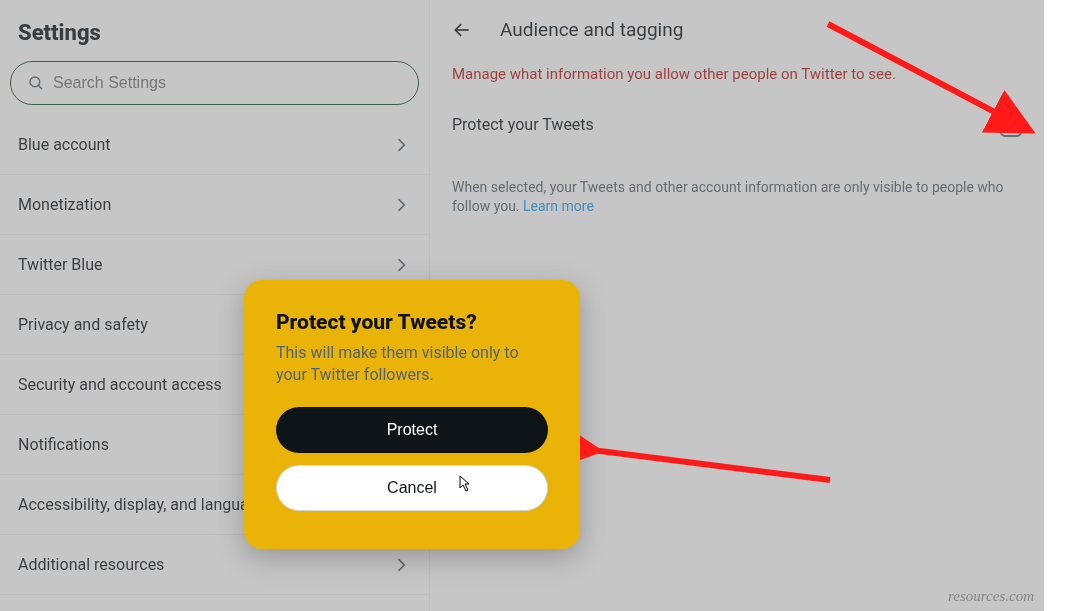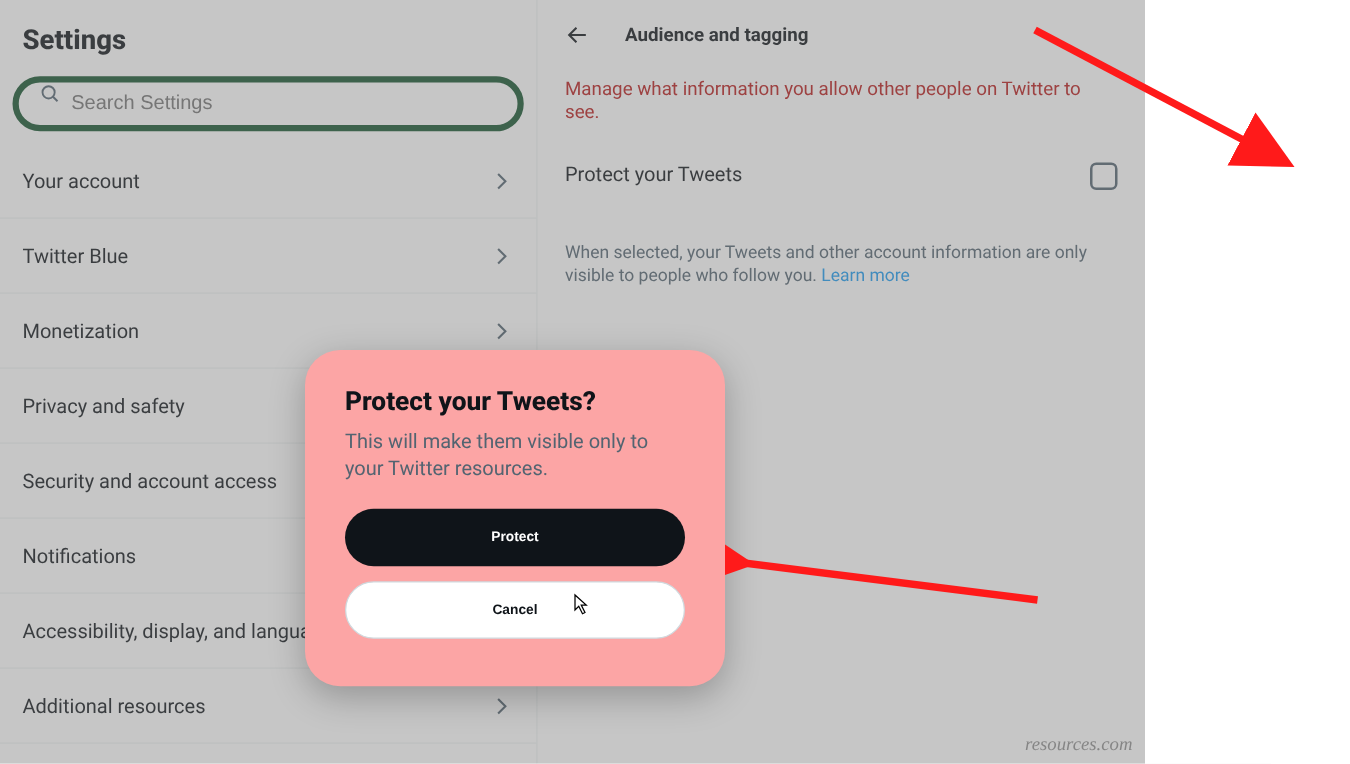--- a/index.html
+++ b/index.html
@@ -1,45 +1,45 @@
 <!DOCTYPE html>
 <html><head>
 <meta charset="utf-8">
 <style>
   * { box-sizing: border-box; margin: 0; padding: 0; }
   html, body { width: 1080px; height: 611px; overflow: hidden; font-family: -apple-system, BlinkMacSystemFont, "Segoe UI", Roboto, Helvetica, Arial, sans-serif; color: #0f1419; background: #fff; }
-  .app { display: flex; width: 916px; height: 611px; position: relative; }
+  .app { display: flex; width: 1044px; height: 611px; position: relative; }
   .sidebar { width: 430px; border-right: 1px solid #eff3f4; padding-top: 10px; }
   .sidebar h1 { font-size: 22px; font-weight: 800; padding: 10px 18px 16px 18px; }
   .search-wrap { padding: 0 10px 10px 10px; }
-  .search { display: flex; gap: 8px; height: 44px; border: 5px solid #14532d; border-radius: 9999px; padding: 0 16px; color: #536471; }
+  .search { display: flex; align-items: center; gap: 8px; height: 44px; border: 1px solid #14532d; border-radius: 9999px; padding: 0 16px; color: #536471; }
   .search svg { width: 18px; height: 18px; stroke: #536471; }
   .search input { border: none; outline: none; font-size: 16px; color: #536471; background: transparent; flex: 1; }
   .nav-item { display: flex; align-items: center; justify-content: space-between; padding: 0 18px; height: 60px; border-bottom: 1px solid #eff3f4; font-size: 16px; color: #0f1419; cursor: pointer; }
   .nav-item:first-of-type { border-top: 1px solid #eff3f4; }
   .chev { width: 20px; height: 20px; color: #536471; }
   .main { flex: 1; padding: 10px 0 0 0; }
   .main-header { display: flex; align-items: center; gap: 28px; padding: 8px 22px 18px 22px; }
   .back { width: 20px; height: 20px; color: #0f1419; cursor: pointer; }
-  .main-header h2 { font-size: 15px; font-weight: 700; }
+  .main-header h2 { font-size: 19px; font-weight: 400; }
   .subtext { color: #b91c1c; font-size: 15px; padding: 6px 22px 22px 22px; }
   .setting-row { padding: 10px 38px 14px 22px; position: relative; }
   .setting-title { font-size: 16px; font-weight: 400; color: #0f1419; margin-bottom: 4px; }
   .setting-desc { font-size: 14px; color: #536471; line-height: 1.35; margin-top: 44px; }
   .setting-desc a { color: #1d9bf0; text-decoration: none; }
   .checkbox { position: absolute; right: 22px; top: 10px; width: 22px; height: 22px; border: 2px solid #536471; border-radius: 5px; cursor: pointer; }
   .setting-row.link { display: flex; align-items: center; justify-content: space-between; cursor: pointer; padding: 16px 22px; }
   .setting-row.link .setting-sub { font-size: 14px; color: #536471; margin-top: 2px; }
   
   .dim { position: absolute; inset: 0; background: rgba(120,120,120,0.42); pointer-events: none; }
   
-  .dialog { position: absolute; left: 244px; top: 280px; width: 336px; background: #fca5a5; border-radius: 28px; padding: 30px 32px 26px 32px; box-shadow: 0 8px 28px rgba(0,0,0,0.25); z-index: 10; }
+  .dialog { position: absolute; left: 244px; top: 280px; width: 336px; background: #eab308; border-radius: 18px; padding: 30px 32px 26px 32px; box-shadow: 0 8px 28px rgba(0,0,0,0.25); z-index: 10; }
   .dialog h3 { font-size: 21px; font-weight: 800; margin-bottom: 8px; }
   .dialog p { font-size: 16px; color: #536471; line-height: 1.35; margin-bottom: 22px; }
-  .btn { display: block; width: 100%; height: 46px; border-radius: 9999px; font-size: 11px; font-weight: 700; cursor: pointer; margin-bottom: 12px; }
+  .btn { display: block; width: 100%; height: 46px; border-radius: 9999px; font-size: 16px; font-weight: 400; cursor: pointer; margin-bottom: 12px; }
   .btn-primary { background: #0f1419; color: #fff; border: none; }
   .btn-secondary { background: #fff; color: #0f1419; border: 1px solid #cfd9de; }
   
   .arrow { position: absolute; z-index: 20; pointer-events: none; }
   .watermark { position: absolute; right: 10px; bottom: 6px; font-family: Georgia, 'Times New Roman', serif; font-style: italic; font-size: 15px; color: rgba(80,80,80,0.55); z-index: 5; }
   .cursor { position: absolute; z-index: 30; pointer-events: none; }
 </style>
 </head>
 <body>
 
@@ -50,33 +50,33 @@
     <div class="search-wrap">
       <div class="search">
         <svg viewBox="0 0 24 24" fill="none" stroke="currentColor" stroke-width="2">
             <circle cx="10.5" cy="10.5" r="6.5"></circle>
             <line x1="20" y1="20" x2="15.2" y2="15.2"></line>
           </svg>
         <input placeholder="Search Settings" style="">
       </div>
     </div>
     <div class="nav-item">
-      <span>Your account</span>
+      <span>Blue account</span>
+      <svg class="chev" viewBox="0 0 24 24" fill="none" stroke="currentColor" stroke-width="2">
+          <polyline points="9 5 16 12 9 19"></polyline>
+        </svg>
+    </div>
+    <div class="nav-item">
+      <span>Monetization</span>
       <svg class="chev" viewBox="0 0 24 24" fill="none" stroke="currentColor" stroke-width="2">
           <polyline points="9 5 16 12 9 19"></polyline>
         </svg>
     </div>
     <div class="nav-item">
       <span>Twitter Blue</span>
-      <svg class="chev" viewBox="0 0 24 24" fill="none" stroke="currentColor" stroke-width="2">
-          <polyline points="9 5 16 12 9 19"></polyline>
-        </svg>
-    </div>
-    <div class="nav-item">
-      <span>Monetization</span>
       <svg class="chev" viewBox="0 0 24 24" fill="none" stroke="currentColor" stroke-width="2">
           <polyline points="9 5 16 12 9 19"></polyline>
         </svg>
     </div>
     <div class="nav-item">
       <span>Privacy and safety</span>
       <svg class="chev" viewBox="0 0 24 24" fill="none" stroke="currentColor" stroke-width="2">
           <polyline points="9 5 16 12 9 19"></polyline>
         </svg>
     </div>
@@ -123,21 +123,21 @@
       </div>
       <div class="checkbox"></div>
     </div>
 
   </main>
 
   <div class="dim"></div>
 
   <div class="dialog">
     <h3>Protect your Tweets?</h3>
-    <p>This will make them visible only to your Twitter resources.</p>
+    <p>This will make them visible only to your Twitter followers.</p>
     <button class="btn btn-primary">Protect</button>
     <button class="btn btn-secondary">Cancel</button>
   </div>
 
   <svg class="arrow" style="left:820px; top:16px;" width="230" height="130" viewBox="0 0 230 130">
     <defs>
         <marker id="ah1" markerWidth="8" markerHeight="8" refX="6" refY="4" orient="auto">
           <polygon points="0 0, 8 4, 0 8" fill="#ff1a1a"></polygon>
         </marker>
       </defs>

